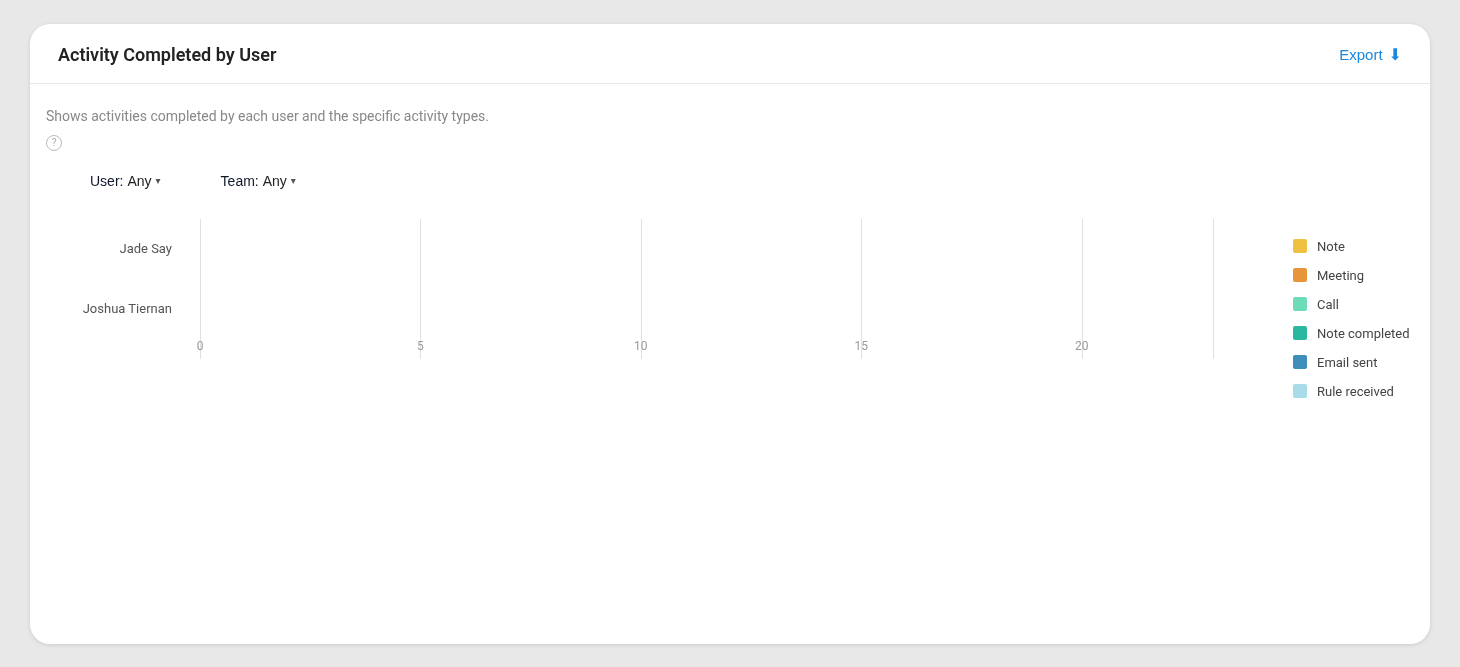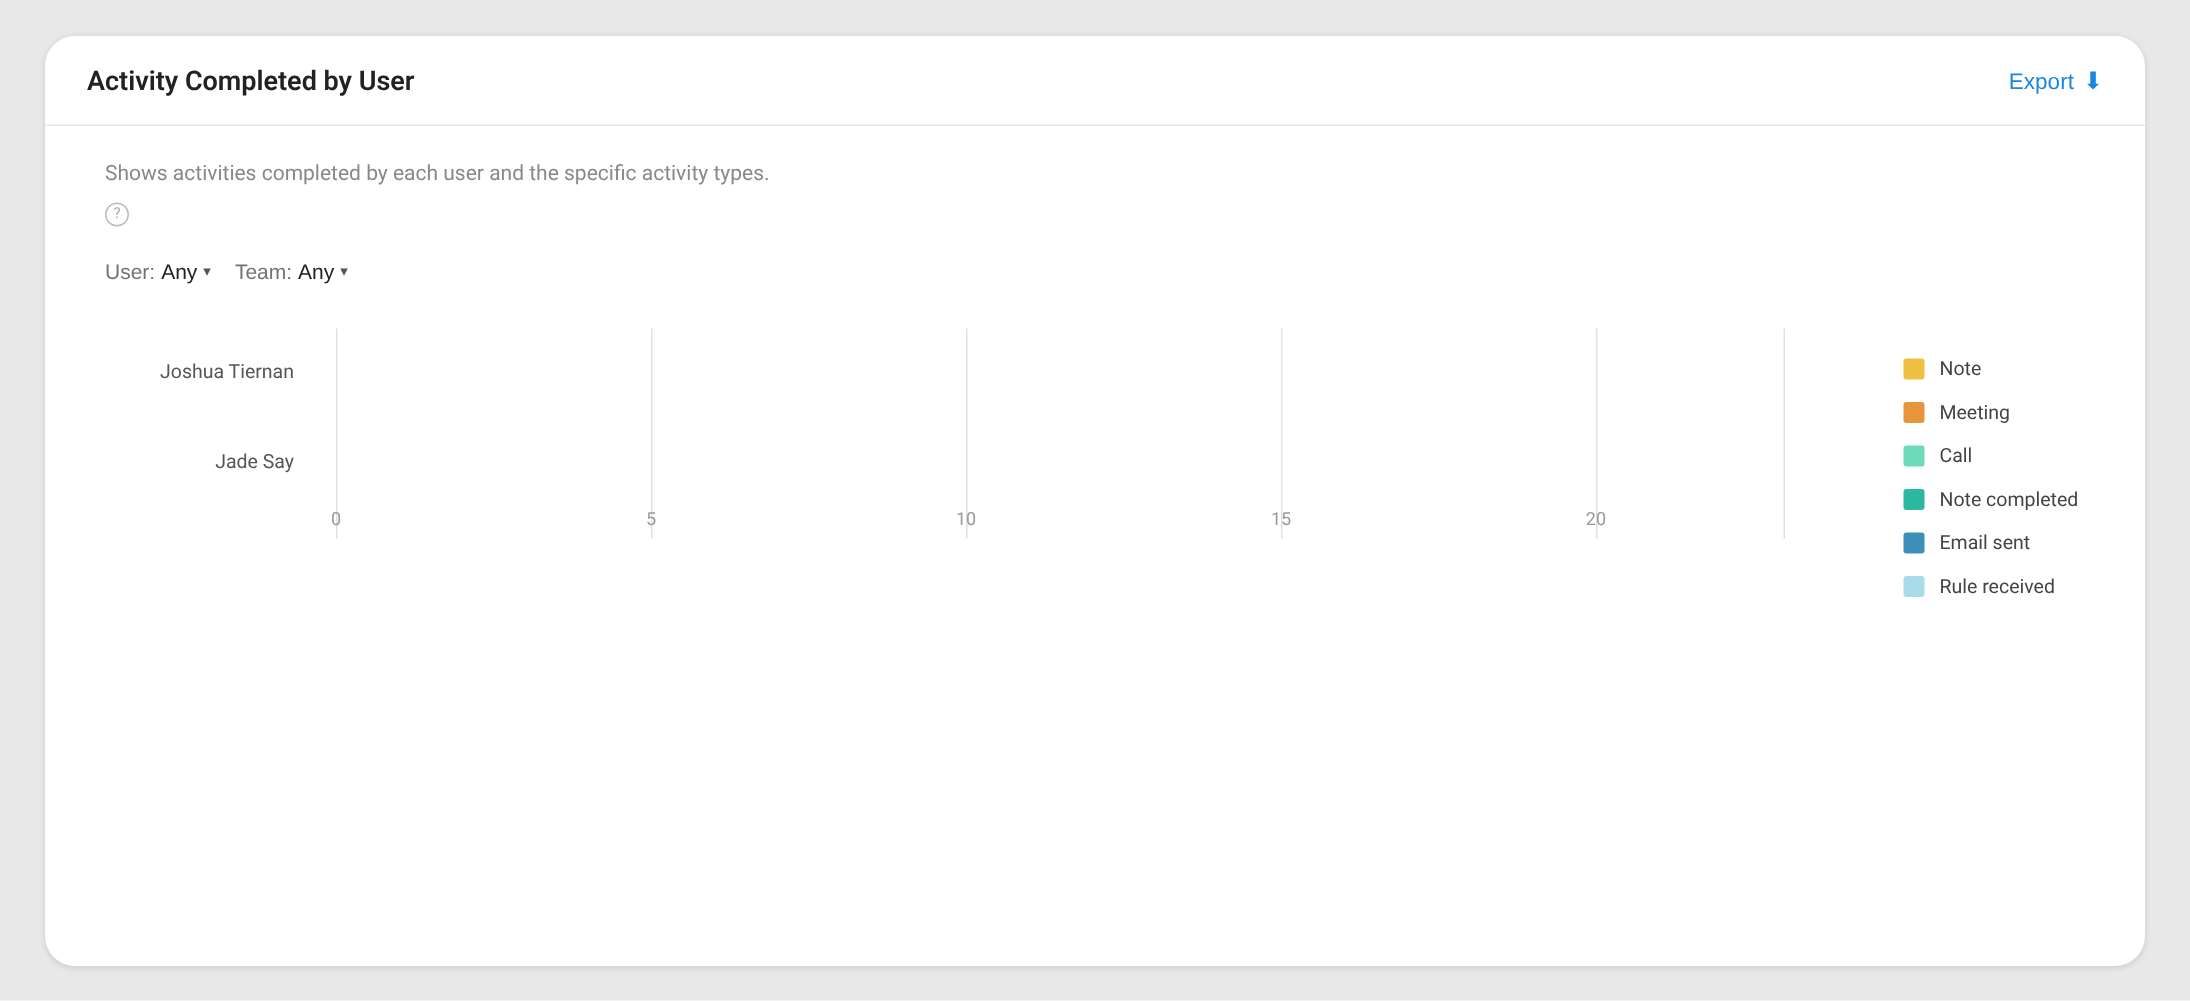--- a/index.html
+++ b/index.html
@@ -39,21 +39,21 @@
       cursor: pointer;
       font-size: 15px;
       display: flex;
       align-items: center;
       gap: 6px;
     }
     .export-icon {
       font-size: 16px;
     }
     .card-body {
-      padding: 24px 40px;
+      padding: 24px 16px;
     }
     .description {
       color: #888;
       font-size: 14px;
       margin-bottom: 10px;
     }
     .info-row {
       display: flex;
       align-items: flex-start;
       gap: 6px;
@@ -84,21 +84,22 @@
       background: none;
       border: none;
       cursor: pointer;
       font-size: 14px;
       color: #333;
       display: flex;
       align-items: center;
       gap: 4px;
     }
     .filter-label {
-      color: #737373;
+      color: #0f172a;
+      margin-left: 44px;
     }
     .filter-value {
       color: #222;
       font-weight: 500;
     }
     .chevron {
       font-size: 10px;
       color: #555;
     }
     .chart-area {
@@ -207,35 +208,35 @@
       </button>
     </div>
 
     <div class="chart-area">
       <div class="chart-main">
         <div class="chart-container" id="chart-container">
 
         <div style="position: relative; padding-bottom: 30px;">
               <div class="bar-rows">
                 <div class="bar-row">
+                  <div class="bar-label">Jade Say</div>
+                  <div class="bar-track">
+                    <div class="bar-segments">
+                      <div class="bar-segment" style="width: 15.2174%; background: rgb(240, 192, 64);"></div>
+                      <div class="bar-segment" style="width: 15.2174%; background: rgb(109, 219, 184);"></div>
+                    </div>
+                  </div>
+                </div>
+                <div class="bar-row">
                   <div class="bar-label">Joshua Tiernan</div>
                   <div class="bar-track">
                     <div class="bar-segments">
                       <div class="bar-segment" style="width: 21.7391%; background: rgb(240, 192, 64);"></div>
                       <div class="bar-segment" style="width: 8.69565%; background: rgb(109, 219, 184);"></div>
                       <div class="bar-segment" style="width: 69.5652%; background: rgb(42, 184, 160);"></div>
-                    </div>
-                  </div>
-                </div>
-                <div class="bar-row">
-                  <div class="bar-label">Jade Say</div>
-                  <div class="bar-track">
-                    <div class="bar-segments">
-                      <div class="bar-segment" style="width: 15.2174%; background: rgb(240, 192, 64);"></div>
-                      <div class="bar-segment" style="width: 15.2174%; background: rgb(109, 219, 184);"></div>
                     </div>
                   </div>
                 </div>
               </div>
               <div style="position: absolute; inset: 0px 0px 30px 144px; pointer-events: none;">
                 <div style="position: absolute; top: 0px; bottom: 0px; width: 1px; background: rgb(224, 224, 224); left: 0%;"></div>
                 <div style="position: absolute; top: 0px; bottom: 0px; width: 1px; background: rgb(224, 224, 224); left: 21.7391%;"></div>
                 <div style="position: absolute; top: 0px; bottom: 0px; width: 1px; background: rgb(224, 224, 224); left: 43.4783%;"></div>
                 <div style="position: absolute; top: 0px; bottom: 0px; width: 1px; background: rgb(224, 224, 224); left: 65.2174%;"></div>
                 <div style="position: absolute; top: 0px; bottom: 0px; width: 1px; background: rgb(224, 224, 224); left: 86.9565%;"></div>

